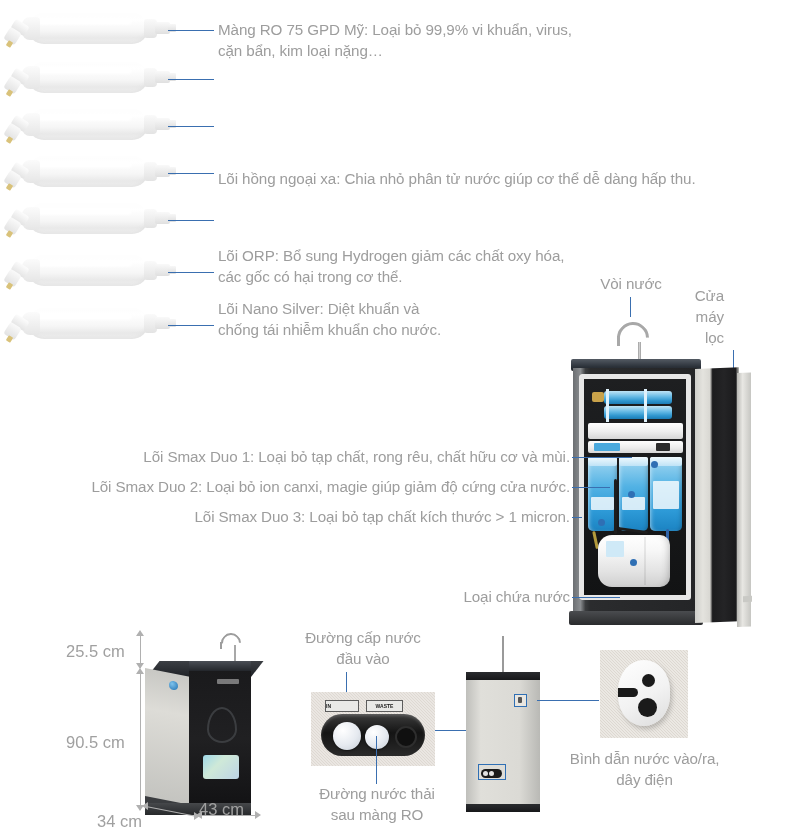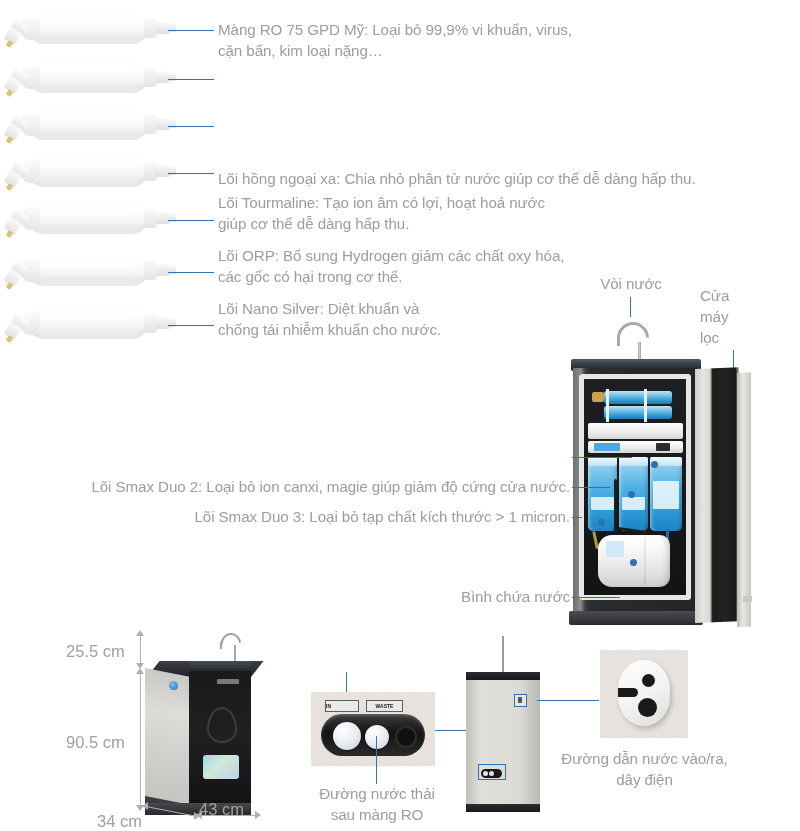--- a/index.html
+++ b/index.html
@@ -332,22 +332,20 @@
     <div class="body"></div>
       <div class="capL"></div>
       <div class="stemA"></div>
       <div class="stemB"></div>
     <div class="tip"></div>
       <div class="capR"></div>
       <div class="nozzle"></div>
       <div class="nozzle2"></div>
   </div>
   <div class="lead h abs" style="left:168px;top:220px;width:46px;"></div>
-  <div class="callout abs" style="left:218px;top:192px;width:430px;">Lõi Tourmaline: Tạo ion âm có lợi, hoạt hoá nước
-giúp cơ thể dễ dàng hấp thu.</div>
 
   <div class="cart abs" style="left:2px;top:250px;">
     <div class="body"></div>
       <div class="capL"></div>
       <div class="stemA"></div>
       <div class="stemB"></div>
     <div class="tip"></div>
       <div class="capR"></div>
       <div class="nozzle"></div>
       <div class="nozzle2"></div>
@@ -366,21 +364,21 @@
       <div class="nozzle"></div>
       <div class="nozzle2"></div>
   </div>
   <div class="lead h abs" style="left:168px;top:325px;width:46px;"></div>
   <div class="callout abs" style="left:218px;top:298px;width:430px;">Lõi Nano Silver: Diệt khuẩn và
 chống tái nhiễm khuẩn cho nước.</div>
 
   <div class="callout abs" style="left:586px;top:273px;width:90px;text-align:center;">Vòi nước</div>
   <div class="lead v abs" style="left:630px;top:297px;height:20px;"></div>
 
-  <div class="callout abs" style="left:700px;top:285px;width:64px;text-align:left;">Cửa
+  <div class="callout abs" style="left:660px;top:285px;width:64px;text-align:right;">Cửa
 máy
 lọc</div>
   <div class="lead v abs" style="left:733px;top:350px;height:44px;"></div>
 
   <div class="faucet abs" style="left:617px;top:322px;">
     <div class="arc"></div>
     <div class="spout"></div>
     <div class="stem"></div>
     <div class="nut"></div>
   </div>
@@ -433,29 +431,30 @@
       </div>
       <div class="dot" style="left:46px;top:180px;"></div>
     </div>
 
     <div class="mBase"></div>
     <div class="doorPanel"></div>
     <div class="doorEdge"></div>
     <div class="abs" style="left:170px;top:228px;width:9px;height:6px;background:#c9c9c5;transform:skewY(-2.2deg);"></div>
   </div>
 
+  <div class="callout r abs" style="left:60px;top:446px;width:510px;">Lõi Smax Duo 1: Loại bỏ tạp chất, rong rêu, chất hữu cơ và mùi.</div>
   <div class="lead h abs" style="left:572px;top:457px;width:60px;"></div>
 
   <div class="callout r abs" style="left:0px;top:476px;width:570px;">Lõi Smax Duo 2: Loại bỏ ion canxi, magie giúp giảm độ cứng cửa nước.</div>
   <div class="lead h abs" style="left:572px;top:487px;width:38px;"></div>
 
   <div class="callout r abs" style="left:60px;top:506px;width:510px;">Lõi Smax Duo 3: Loại bỏ tạp chất kích thước &gt; 1 micron.</div>
   <div class="lead h abs" style="left:572px;top:517px;width:10px;"></div>
 
-  <div class="callout r abs" style="left:330px;top:586px;width:240px;">Bình chứa nước</div>
+  <div class="callout r abs" style="left:330px;top:586px;width:240px;">Loại chứa nước</div>
   <div class="lead h abs" style="left:572px;top:597px;width:48px;"></div>
 
   <div class="dimMachine abs" style="left:145px;top:655px;">
     <div class="dmFaucet">
       <div class="abs" style="left:0px;top:0px;width:16px;height:16px;border:2px solid #9d9d9d;border-radius:50%;border-bottom-color:transparent;border-left-color:transparent;transform:rotate(-47deg);"></div>
       <div class="abs" style="left:-1px;top:9px;width:2px;height:7px;background:#9d9d9d;"></div>
       <div class="abs" style="left:13px;top:12px;width:2px;height:22px;background:#a8a8a8;"></div>
     </div>
     <div class="dmTop"></div>
     <div class="dmSide"></div>
@@ -482,20 +481,22 @@
   <div class="dimLine h abs" style="left:146px;top:806px;width:52px;transform:rotate(11deg);transform-origin:left center;"></div>
   <div class="arrowL abs" style="left:142px;top:802px;"></div>
   <div class="arrowR abs" style="left:194px;top:812px;"></div>
   <div class="dimText abs" style="left:97px;top:812px;">34 cm</div>
 
   <div class="dimLine h abs" style="left:200px;top:815px;width:58px;"></div>
   <div class="arrowL abs" style="left:196px;top:811px;"></div>
   <div class="arrowR abs" style="left:255px;top:811px;"></div>
   <div class="dimText abs" style="left:199px;top:800px;">43 cm</div>
 
+  <div class="callout c abs" style="left:268px;top:627px;width:190px;">Đường cấp nước
+đầu vào</div>
   <div class="lead v abs" style="left:346px;top:672px;height:48px;"></div>
 
   <div class="inwaste">
     <div class="iwTag" style="left:14px;top:8px;width:32px;">IN</div>
     <div class="iwTag" style="left:55px;top:8px;width:35px;text-align:center;">WASTE</div>
     <div class="iwPlate">
       <div class="iwPort" style="left:12px;top:8px;width:28px;height:28px;"></div>
       <div class="iwPort" style="left:44px;top:11px;width:24px;height:24px;"></div>
       <div class="iwHole"></div>
     </div>
@@ -519,16 +520,16 @@
 
   <div class="lead h abs" style="left:537px;top:700px;width:62px;"></div>
 
   <div class="socket">
     <div class="socketPlate">
       <div class="sNotch"></div>
       <div class="sHole1"></div>
       <div class="sHole2"></div>
     </div>
   </div>
-  <div class="callout c abs" style="left:537px;top:748px;width:215px;">Đường dẫn nước vào/ra,
+  <div class="callout c abs" style="left:537px;top:748px;width:215px;">Bình dẫn nước vào/ra,
 dây điện</div>
 
 </div>
 
 </body></html>

